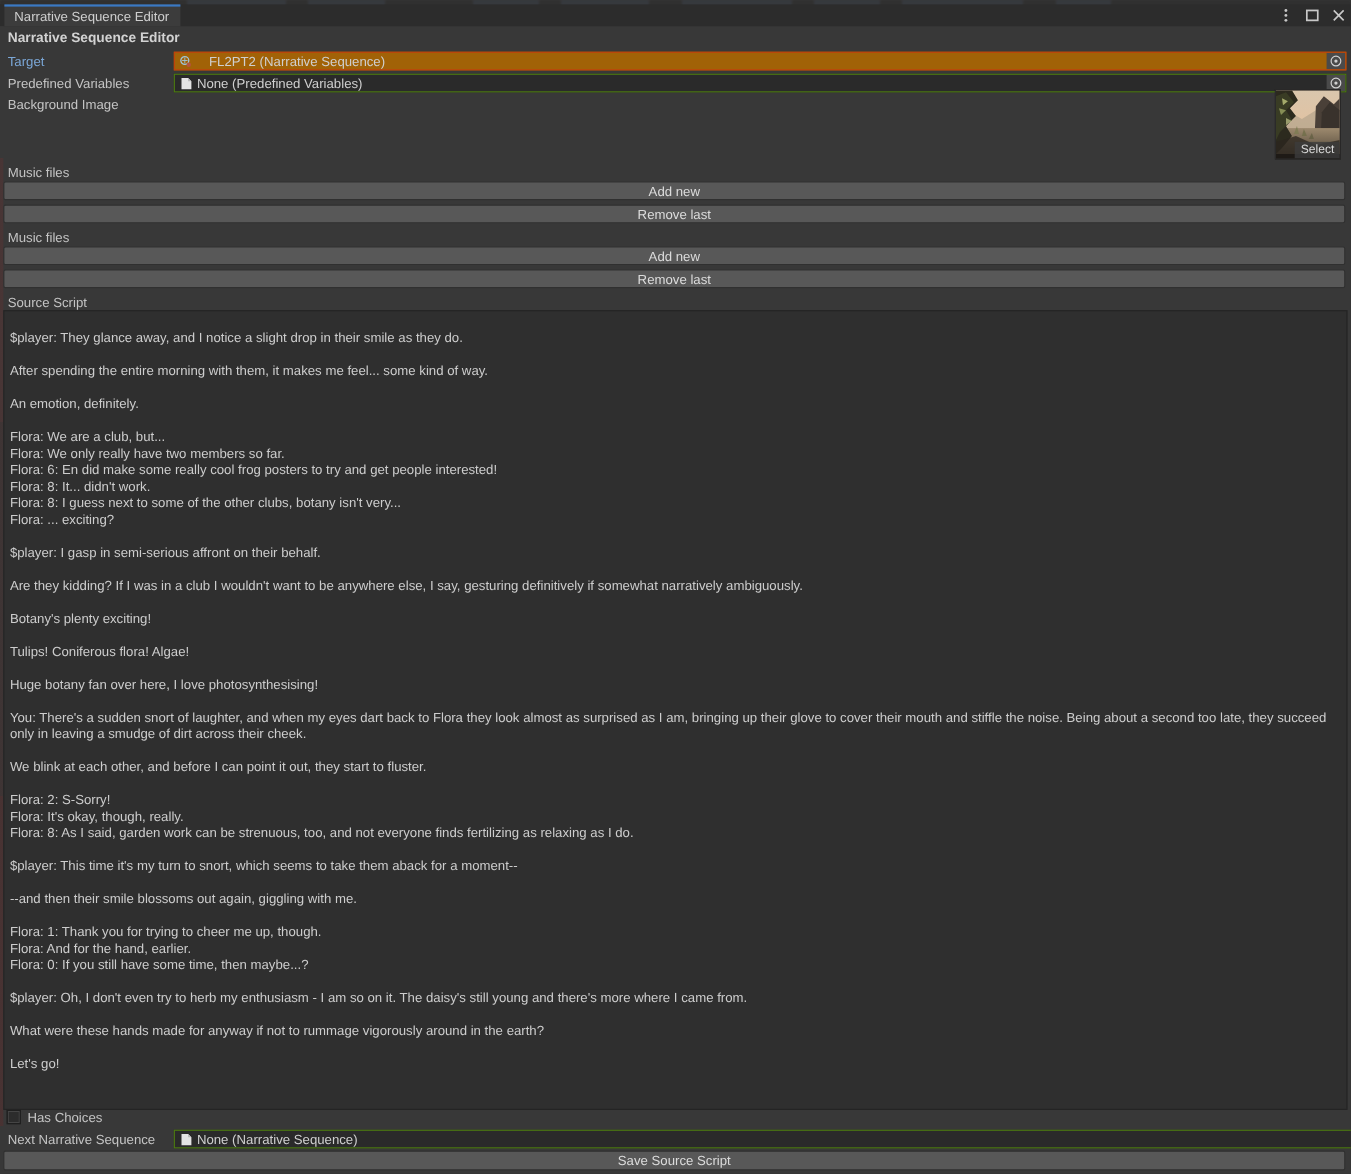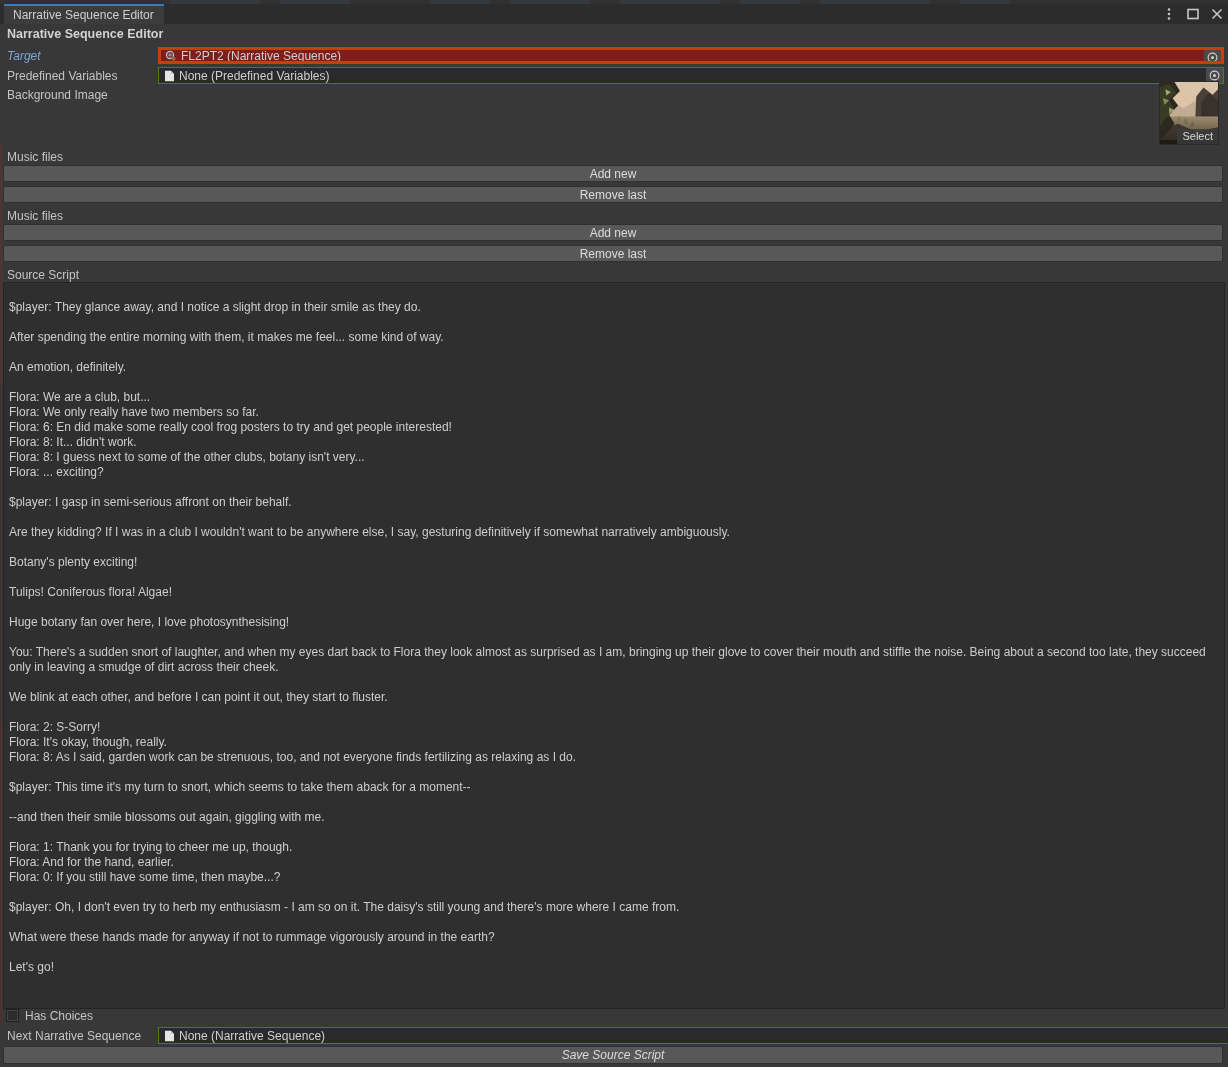--- a/index.html
+++ b/index.html
@@ -100,34 +100,34 @@
 
   
   .row { position: absolute; left: 0; width: 1228px; height: 18px; }
   .row-label {
     position: absolute;
     left: 7px; top: 2px;
     font-size: 12px;
     color: #c4c4c4;
     white-space: nowrap;
   }
-  .row-label.accent { color: #7ba7d7; font-style: italic; }
+  .row-label.accent { color: #7ba7d7; }
 
   .objfield {
     position: absolute;
     height: 17px;
     background: #2a2a2a;
     border: 1px solid #4d7c0f;
     display: flex; align-items: center;
     padding-left: 3px;
     font-size: 12px;
     color: #cfcfcf;
     overflow: hidden;
   }
-  .objfield.focused { border: 3px solid #c2410c; background: #7f1d1d; }
+  .objfield.focused { border: 1px solid #c2410c; background: #a16207; gap: 11px; }
 
   .obj-icon { width: 14px; height: 14px; margin-right: 3px; flex: none;
               display: flex; align-items: center; justify-content: center; }
   .obj-text { white-space: nowrap; overflow: hidden; text-overflow: ellipsis; }
 
   .obj-picker {
     position: absolute;
     right: 0; top: 0;
     width: 17px; height: 15px;
     background: #4a4a4a;
@@ -409,16 +409,16 @@
         <span class="obj-text">None (Narrative Sequence)</span>
         <span class="obj-picker">
           <svg width="11" height="11" viewBox="0 0 11 11">
             <circle cx="5.5" cy="5.5" r="4.4" fill="none" stroke="#d0d0d0" stroke-width="1.1"></circle>
             <circle cx="5.5" cy="5.5" r="1.5" fill="#d0d0d0"></circle>
           </svg>
         </span>
       </div>
     </div>
 
-    <div class="btn" style="left:3px; top:1022px; width:1220px; height:18px;font-style:italic;">Save Source Script</div>
+    <div class="btn" style="left:3px; top:1022px; width:1220px; height:18px;">Save Source Script</div>
 
   </div>
 </div>
 
 </body></html>

